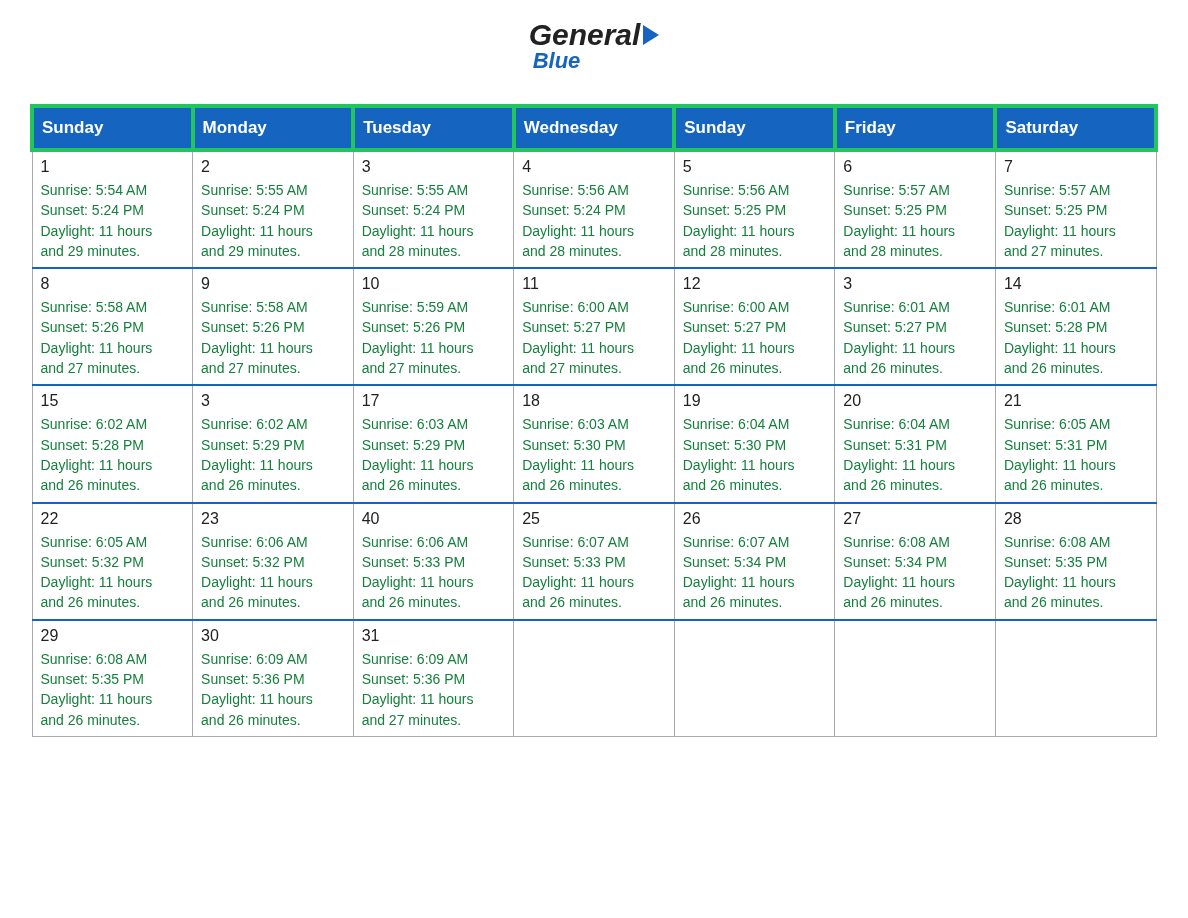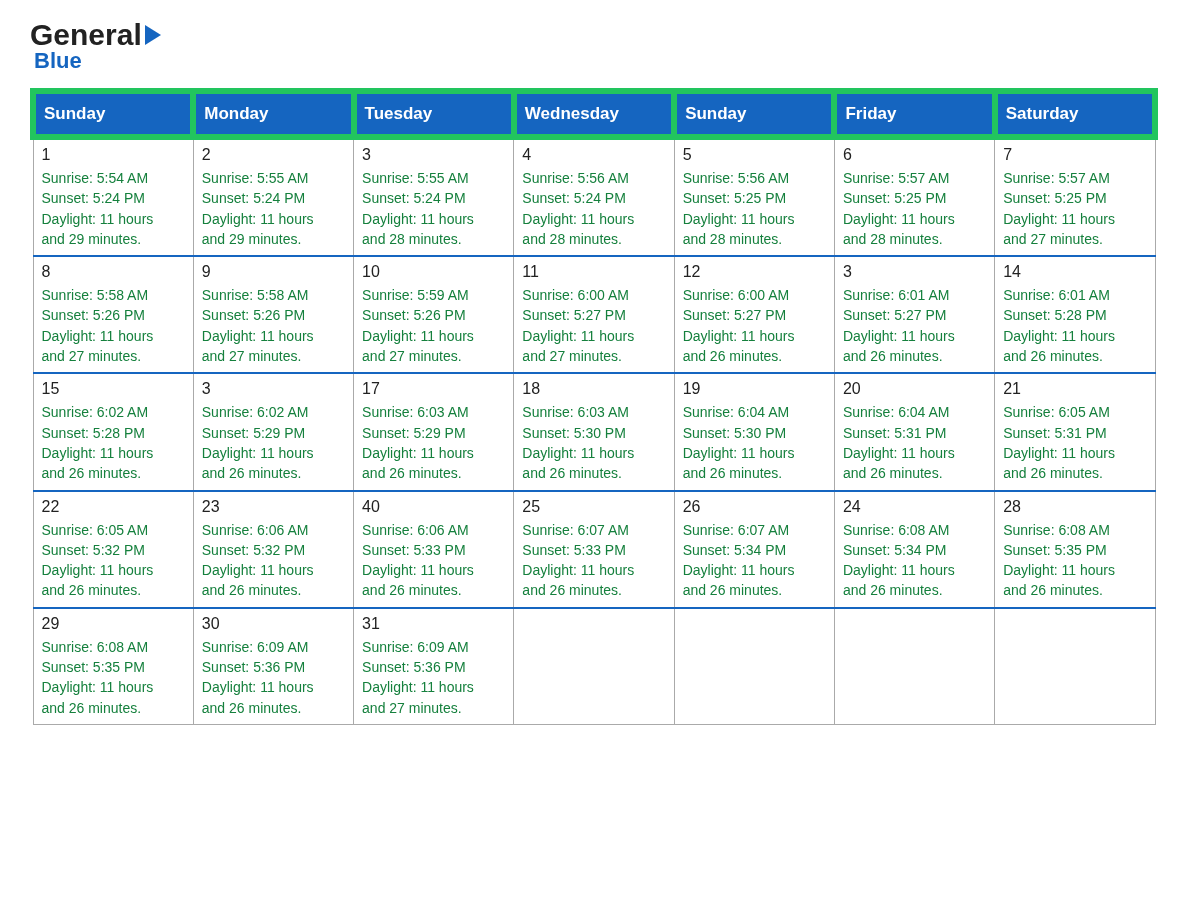--- a/index.html
+++ b/index.html
@@ -6,23 +6,24 @@
     body {
       font-family: Arial, sans-serif;
       background: #fff;
       color: #222;
       width: 1188px;
       min-height: 918px;
       padding: 20px 30px;
     }
     .header {
       display: flex;
-      justify-content: flex-start;
+      justify-content: center;
       align-items: flex-start;
-      margin-bottom: 16px;
+      margin-bottom: 32px;
+      font-style: italic;
     }
     .logo {
       display: flex;
       flex-direction: column;
       align-items: flex-start;
     }
     .title-section {
       text-align: right;
     }
     .month-title {
@@ -41,21 +42,21 @@
       border-collapse: collapse;
       table-layout: fixed;
     }
     .calendar-table thead th {
       background-color: #1565c0;
       color: #fff;
       font-size: 17px;
       font-weight: bold;
       padding: 10px 8px;
       text-align: left;
-      border: 6px solid #22c55e;
+      border: 4px solid #22c55e;
       margin-left: 40px;
     }
     .calendar-table tbody td {
       vertical-align: top;
       border: 1px solid #aaa;
       padding: 6px 8px;
       font-size: 13px;
       color: #222;
       min-height: 90px;
       height: 110px;
@@ -372,21 +373,21 @@
         <td>
         <span class="day-number">26</span>
         <div class="day-info">
           Sunrise: 6:07 AM<br>
           Sunset: 5:34 PM<br>
           Daylight: 11 hours<br>
           and 26 minutes.
         </div>
       </td>
         <td>
-        <span class="day-number">24</span>
+        <span class="day-number">27</span>
         <div class="day-info">
           Sunrise: 6:08 AM<br>
           Sunset: 5:34 PM<br>
           Daylight: 11 hours<br>
           and 26 minutes.
         </div>
       </td>
         <td>
         <span class="day-number">28</span>
         <div class="day-info">

